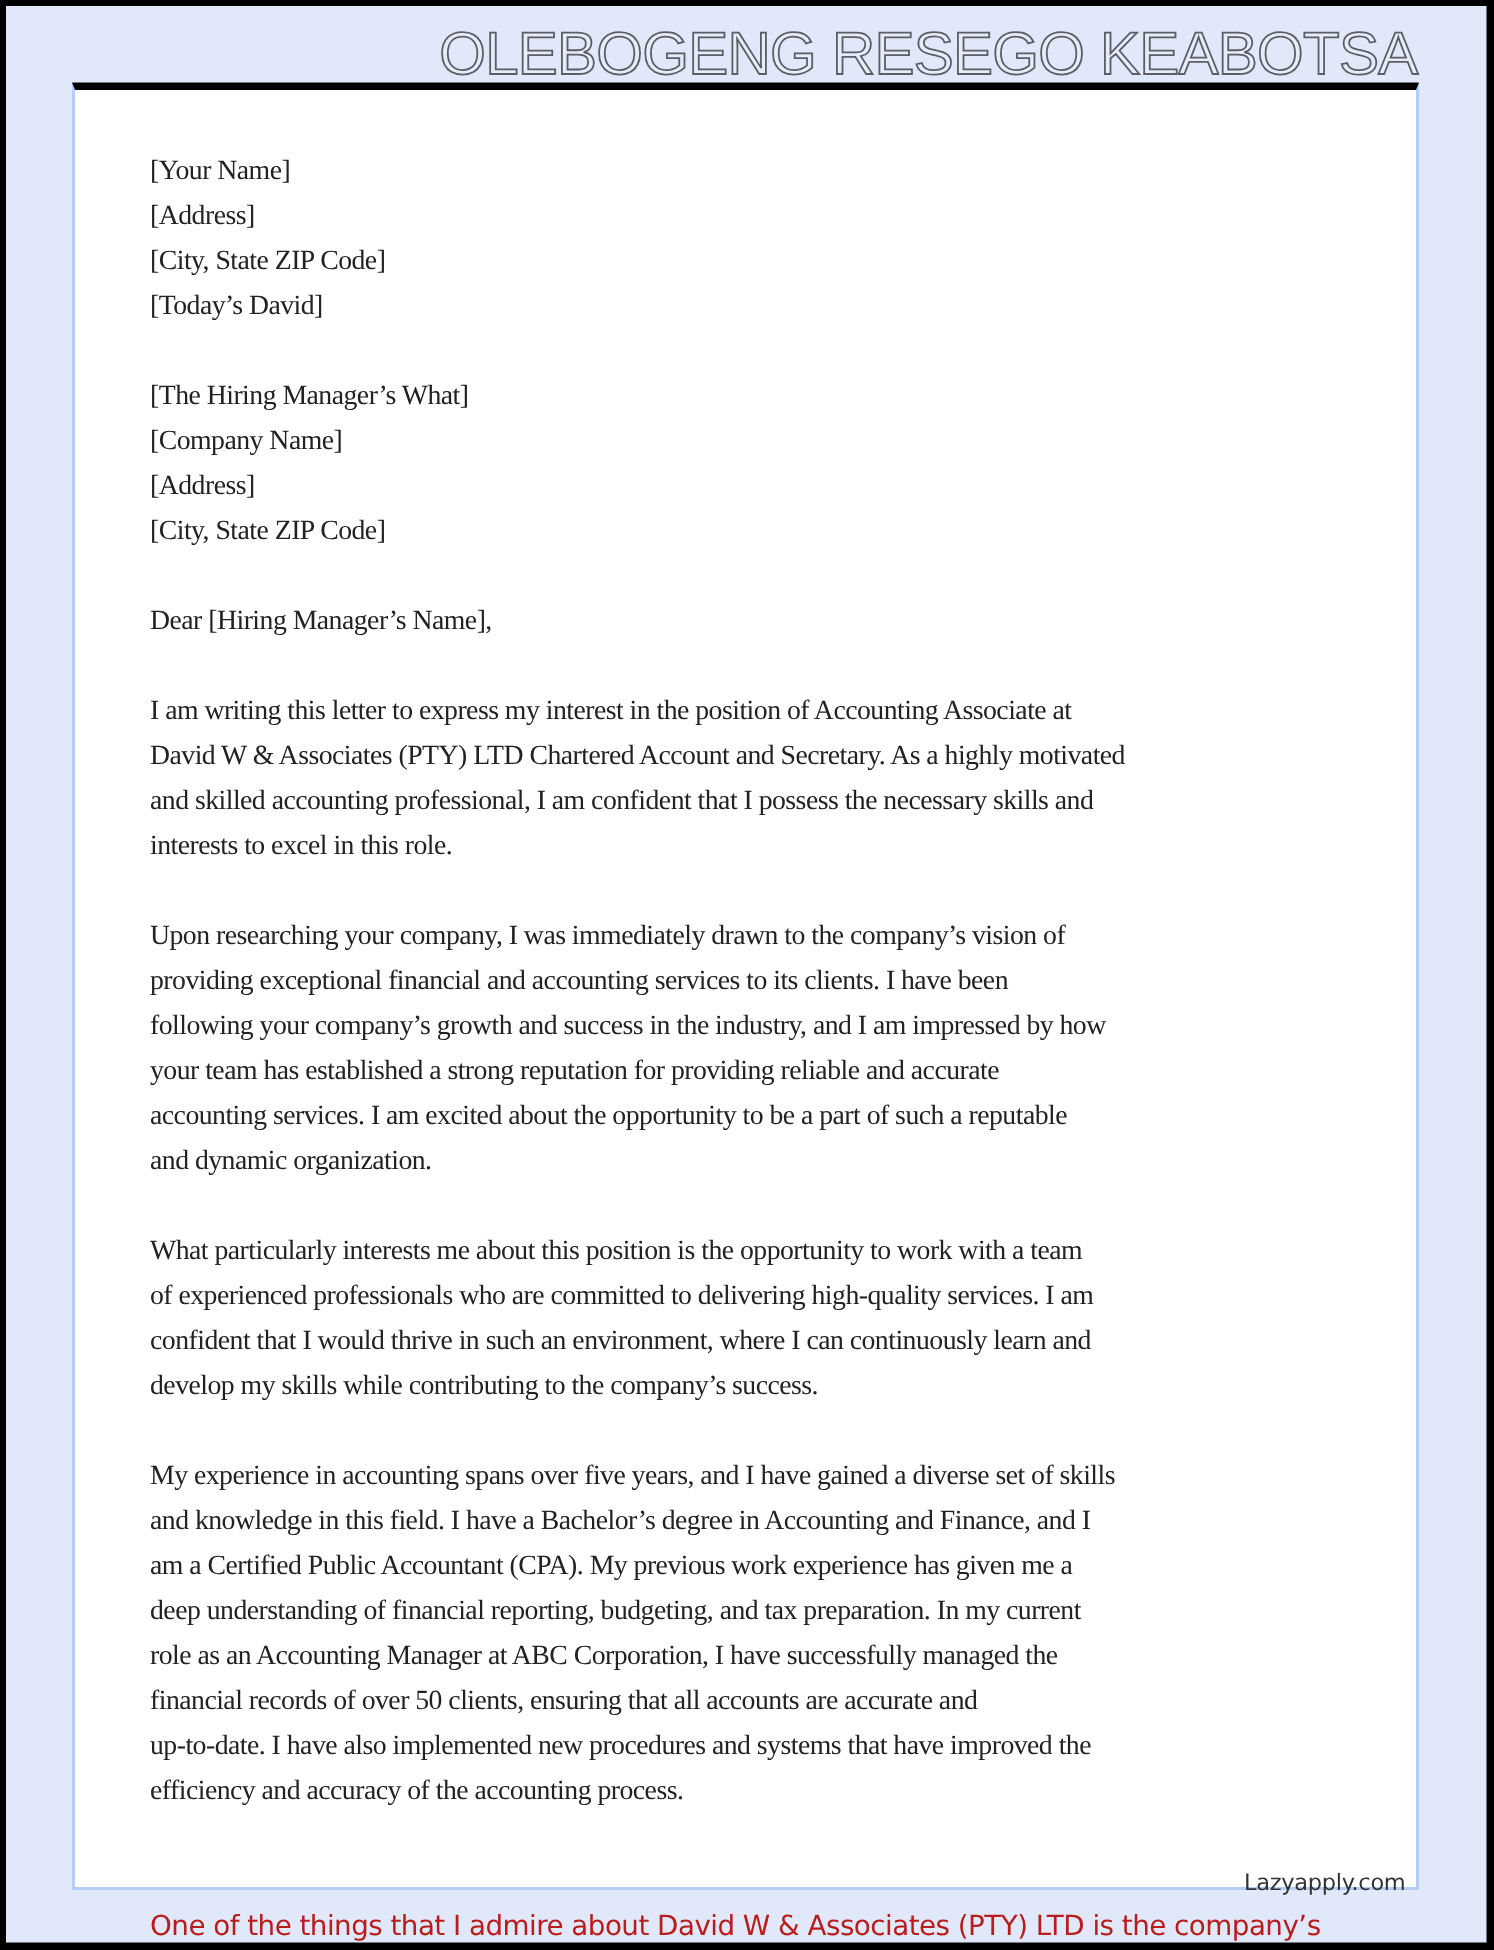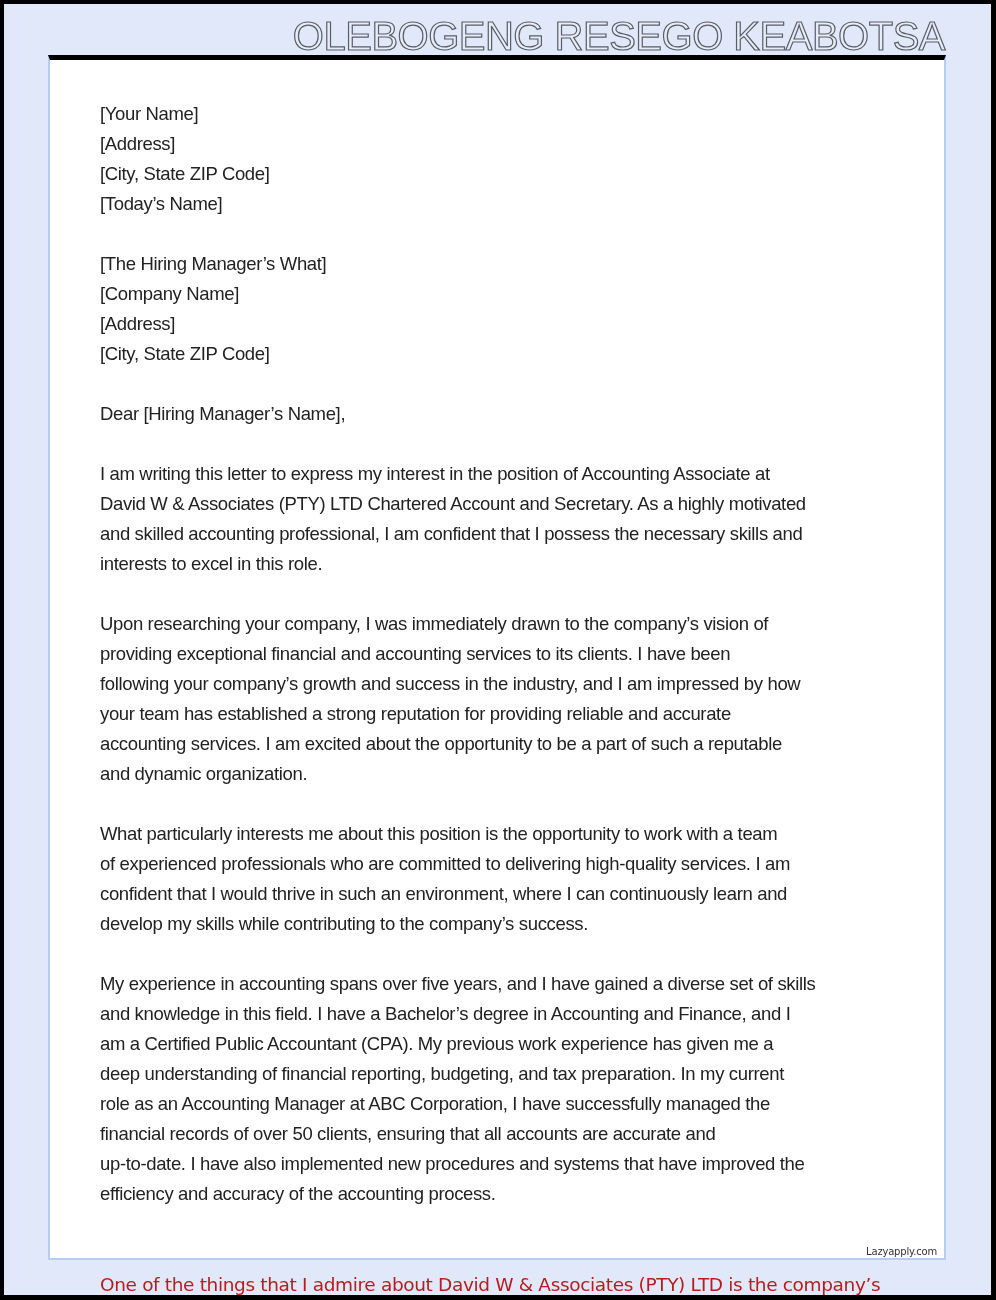--- a/index.html
+++ b/index.html
@@ -46,21 +46,21 @@
       border-right: 2px solid #b5ccf4;
       border-bottom: 2px solid #b5ccf4;
       border-top: 5px solid #000;
       box-sizing: border-box;
     }
     .letter {
       position: absolute;
       left: 96px;
       top: 95px;
       width: 800px;
-      font-family: Liberation Sans, sans-serif;
+      font-family: Liberation Serif, serif;
       font-size: 18.5px;
       line-height: 30px;
       color: #222;
       letter-spacing: -0.35px;
     }
     .letter .line {
       display: block;
       white-space: nowrap;
       height: 30px;
     }
@@ -69,21 +69,21 @@
       height: 30px;
     }
     .letter .para {
       display: block;
     }
     .watermark {
       position: absolute;
       right: 54px;
       top: 1242px;
       font-family: "DejaVu Sans", sans-serif;
-      font-size: 10px;
+      font-size: 15px;
       color: #333;
       letter-spacing: -0.2px;
     }
     .overflow-line {
       position: absolute;
       left: 96px;
       top: 1266px;
       font-family: "DejaVu Sans", sans-serif;
       font-size: 18.5px;
       line-height: 30px;
@@ -99,21 +99,21 @@
 
   <div class="name-title">OLEBOGENG RESEGO KEABOTSA</div>
 
   <div class="page"></div>
 
   <div class="letter">
     <div>
       <span class="line">[Your Name]</span>
       <span class="line">[Address]</span>
       <span class="line">[City, State ZIP Code]</span>
-      <span class="line">[Today’s Name]</span>
+      <span class="line">[Today’s David]</span>
     </div>
     <span class="gap"></span>
     <div>
       <span class="line">[The Hiring Manager’s What]</span>
       <span class="line">[Company Name]</span>
       <span class="line">[Address]</span>
       <span class="line">[City, State ZIP Code]</span>
     </div>
     <span class="gap"></span>
     <span class="line">Dear [Hiring Manager’s Name],</span>

